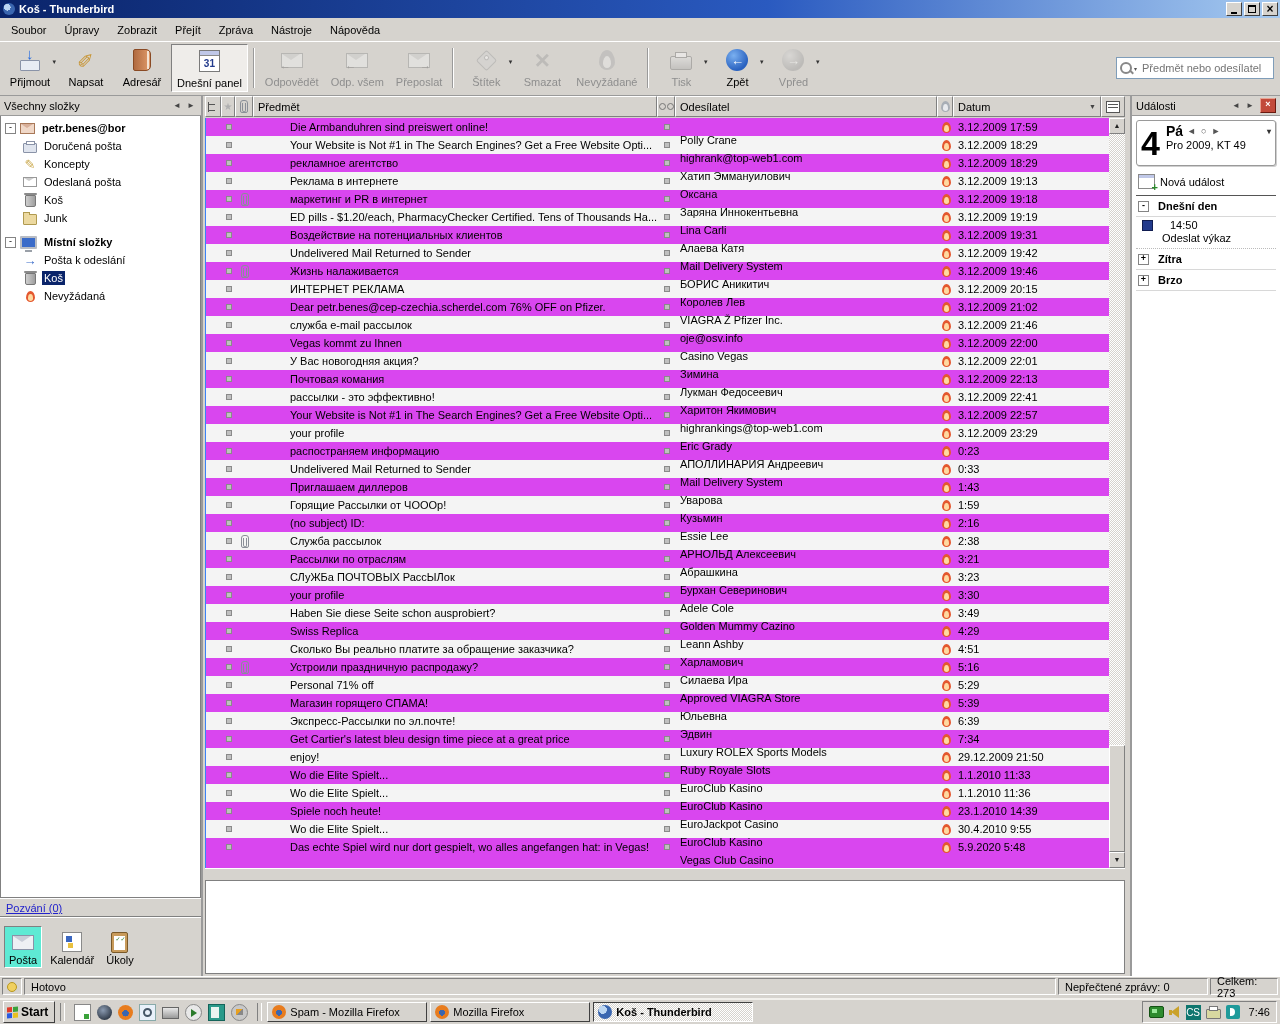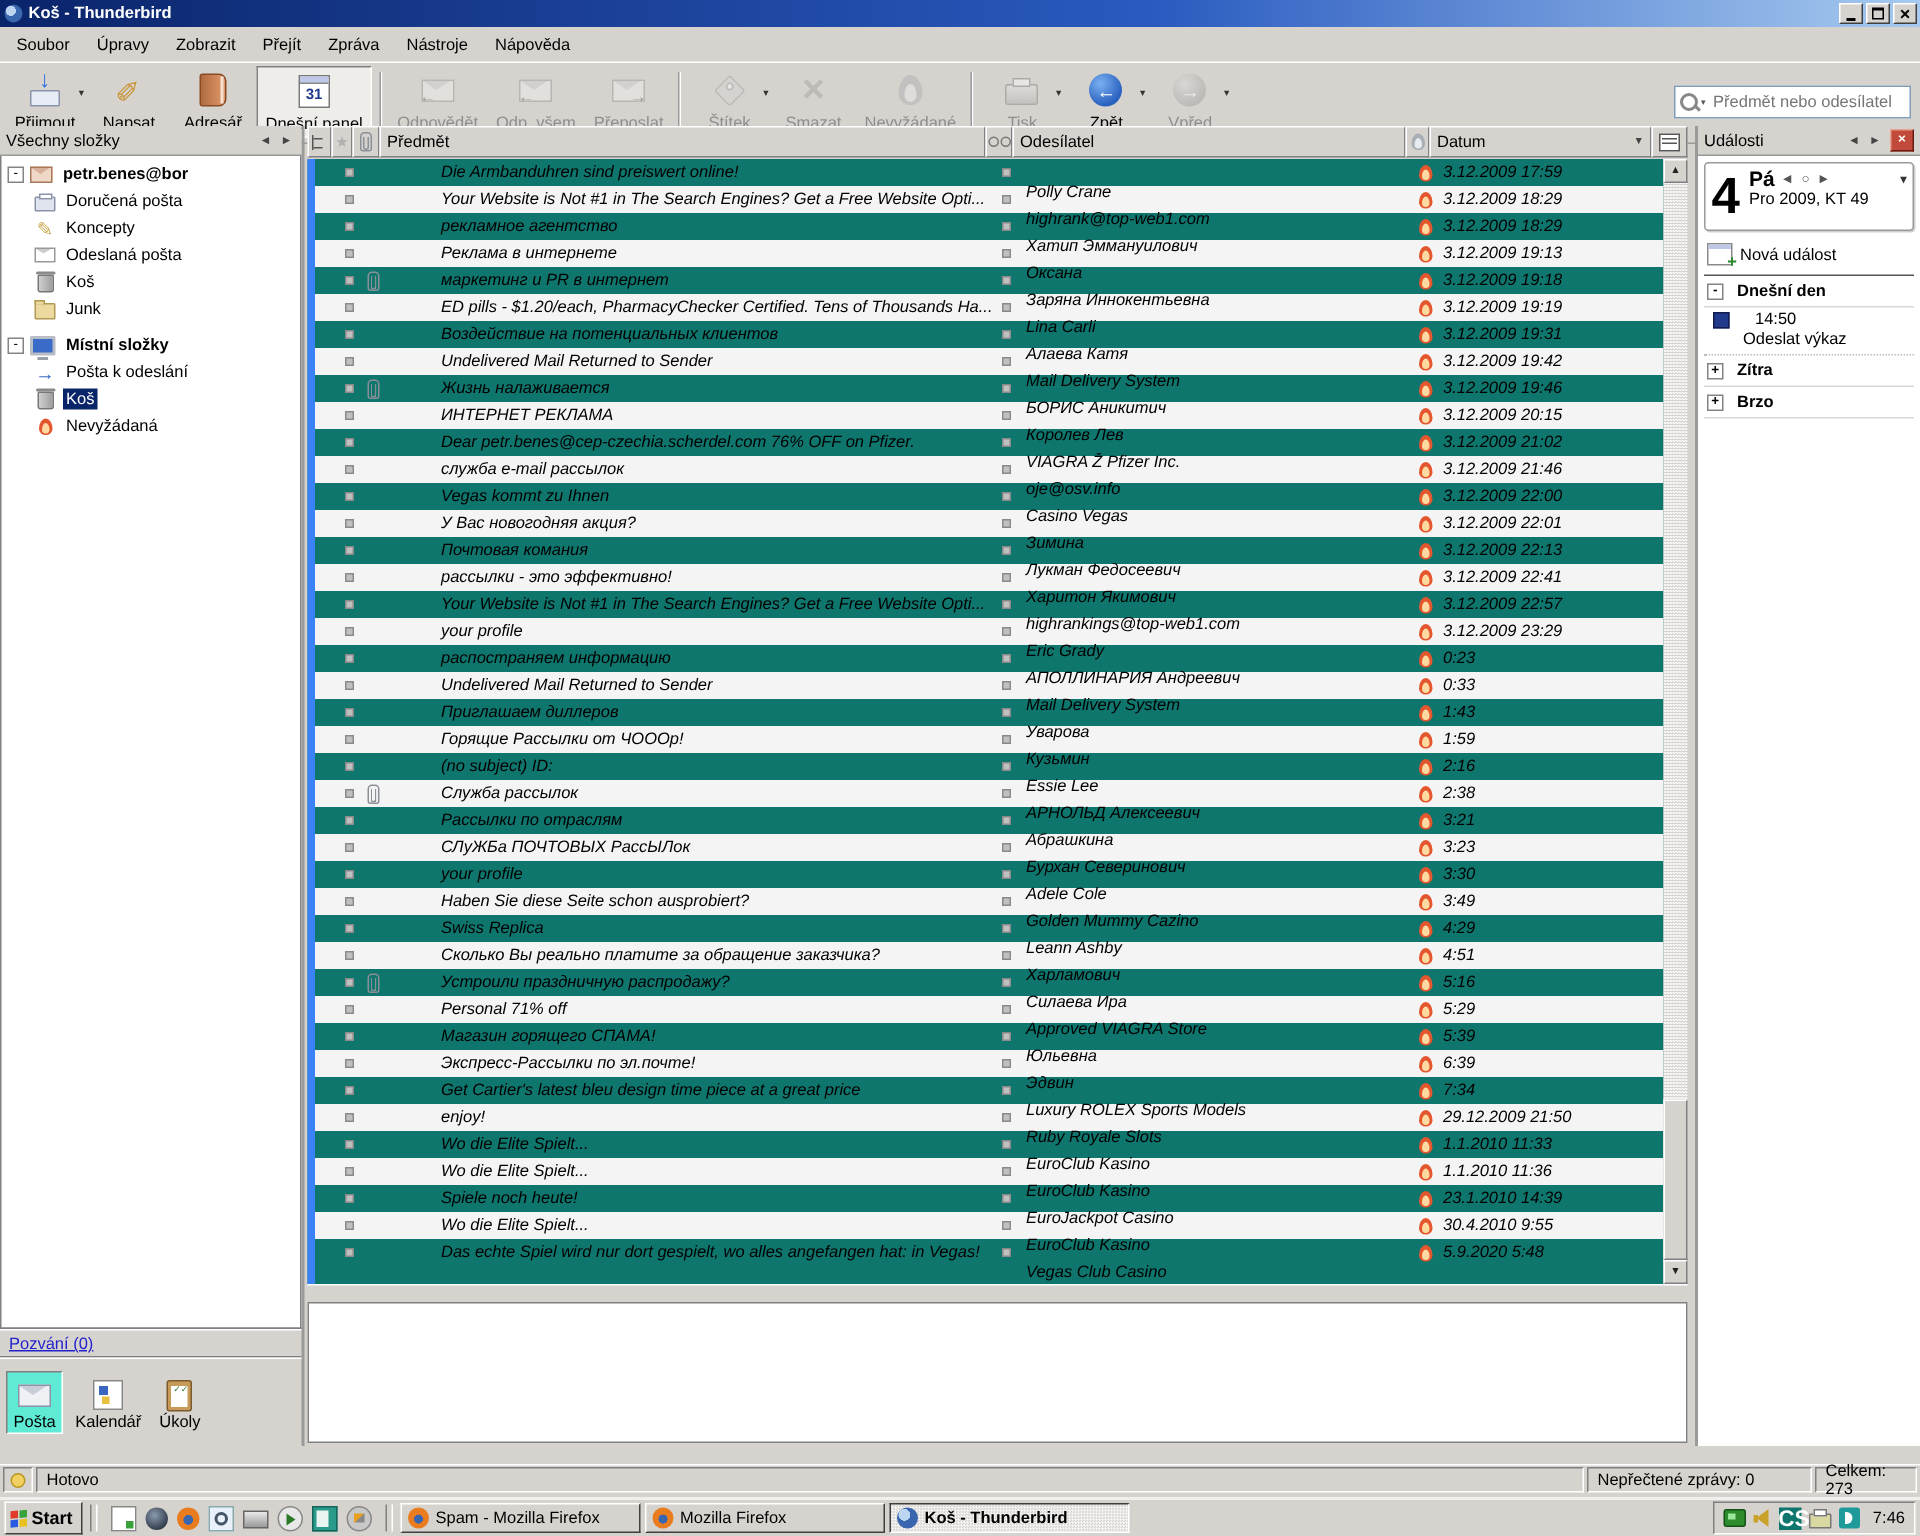--- a/index.html
+++ b/index.html
@@ -58,21 +58,21 @@
   .navball{width:22px;height:22px;border-radius:50%;display:flex;align-items:center;justify-content:center;color:#fff;font-weight:bold;font-size:13px;}
   .i-back{background:radial-gradient(circle at 35% 30%,#7ab0f0 0 25%,#2a62c0 60%,#16folie 0);background:radial-gradient(circle at 35% 30%,#7ab0f0,#2a62c0 70%);}
   .i-forward-nav{background:radial-gradient(circle at 35% 30%,#d8dce2,#9aa0a8 70%);}
   .searchbox{position:absolute;right:6px;top:15px;width:158px;height:22px;background:#fff;border:1px solid #7f9db9;display:flex;align-items:center;padding:0 3px;box-sizing:border-box;}
   .mag{width:8px;height:8px;border:2px solid #888;border-radius:50%;position:relative;flex:none;margin-right:2px;}
   .mag::after{content:"";position:absolute;left:7px;top:7px;width:5px;height:2px;background:#888;transform:rotate(45deg);}
   .mag-drop{font-size:6px;color:#555;margin-right:3px;}
   .searchbox input{border:none;outline:none;flex:1;font-family:"Liberation Sans",sans-serif;font-size:11px;min-width:0;background:transparent;}
 
   
-  .main{position:absolute;left:0;top:84px;width:1280px;height:880px;}
+  .main{position:absolute;left:0;top:96px;width:1280px;height:880px;}
   .pane-header{height:20px;background:#d6d3ce;display:flex;align-items:center;padding:0 4px;border-bottom:1px solid #9a9a9a;box-sizing:border-box;}
   .pane-header .ph-label{flex:1;}
   .ph-arrows{font-size:8px;color:#444;letter-spacing:2px;}
   .ph-close{width:14px;height:13px;background:#c24a3a;border:1px solid;border-color:#e8a090 #6a1a10 #6a1a10 #e8a090;color:#fff;font-weight:bold;font-size:9px;line-height:11px;text-align:center;margin-left:4px;}
 
   
   .sidebar{position:absolute;left:0;top:0;width:203px;height:880px;display:flex;flex-direction:column;border-right:2px solid #9a9a9a;box-sizing:border-box;}
   .tree{flex:1;background:#fff;border:1px solid #808080;border-top:none;overflow:hidden;padding-top:3px;}
   .tree-row{display:flex;align-items:center;height:18px;padding-left:4px;white-space:nowrap;}
   .tree-row.child{padding-left:22px;}
@@ -130,21 +130,21 @@
   .i-star{color:#b0b0b0;font-size:10px;}
   .clip{display:inline-block;width:6px;height:11px;border:1px solid #8a8f98;border-radius:3px 3px 2px 2px;position:relative;flex:none;}
   .clip::before{content:"";position:absolute;left:1px;top:2px;width:2px;height:8px;border:1px solid #8a8f98;border-top:none;border-radius:0 0 2px 2px;}
   .i-glasses{position:relative;width:15px;height:8px;}
   .i-glasses::before,.i-glasses::after{content:"";position:absolute;top:0;width:5px;height:5px;border:1px solid #777;border-radius:50%;}
   .i-glasses::before{left:0;}
   .i-glasses::after{left:8px;}
   .i-picker{width:12px;height:10px;border:1px solid #555;position:relative;background:#fff;}
   .i-picker::before{content:"";position:absolute;left:1px;top:2px;right:1px;border-top:1px solid #555;}
   .i-picker::after{content:"";position:absolute;left:1px;top:5px;right:1px;border-top:1px solid #555;}
-  .rows{position:absolute;left:0;top:22px;width:904px;height:750px;background:#0f766e;border-left:5px solid #3b82f6;box-sizing:border-box;overflow:hidden;font-style:italic;}
+  .rows{position:absolute;left:0;top:22px;width:904px;height:750px;background:#d946ef;border-left:1px solid #3b82f6;box-sizing:border-box;overflow:hidden;}
   .mrow{display:flex;align-items:center;height:18px;}
   .mrow.odd{background:#f4f4f4;}
   .c-thread{width:16px;flex:none;}
   .c-star{width:14px;flex:none;display:flex;justify-content:center;}
   .c-attach{width:18px;flex:none;display:flex;justify-content:center;}
   .c-subject{width:404px;flex:none;box-sizing:border-box;padding-left:36px;overflow:hidden;text-overflow:ellipsis;white-space:nowrap;}
   .c-read{width:18px;flex:none;display:flex;justify-content:center;}
   .c-sender{width:262px;flex:none;overflow:hidden;text-overflow:ellipsis;white-space:nowrap;box-sizing:border-box;padding-left:4px;margin-top:25px;}
   .c-junk{width:16px;flex:none;display:flex;justify-content:center;}
   .c-date{flex:1;box-sizing:border-box;padding-left:4px;white-space:nowrap;overflow:hidden;}
@@ -218,21 +218,21 @@
   .taskwin.active{border-color:#404040 #fff #fff #404040;background:conic-gradient(#fff 25%,#d6d3ce 0 50%,#fff 0 75%,#d6d3ce 0) 0 0/2px 2px;font-weight:bold;}
   .taskwin .wi{width:14px;height:14px;flex:none;}
   .tbird{border-radius:50%;background:radial-gradient(circle at 35% 35%,#bcd6f2 0 30%,#3a66b0 31%);}
   .tray{display:flex;align-items:center;gap:5px;height:20px;border:1px solid;border-color:#808080 #fff #fff #808080;padding:0 6px;margin-left:4px;}
   .tri{display:inline-block;position:relative;}
   .tr-net{width:13px;height:10px;background:#2e8b2e;border:1px solid #145214;border-radius:2px;}
   .tr-net::after{content:"";position:absolute;left:2px;top:2px;width:5px;height:4px;background:#9ae89a;}
   .tr-vol{width:12px;height:12px;}
   .tr-vol::before{content:"";position:absolute;left:0;top:4px;width:3px;height:5px;background:#caa22a;}
   .tr-vol::after{content:"";position:absolute;left:2px;top:0;border-top:6px solid transparent;border-bottom:6px solid transparent;border-right:8px solid #caa22a;}
-  .tr-lang{width:15px;height:15px;background:#0f766e;color:#fff;font-weight:bold;font-size:15px;line-height:15px;text-align:center;}
+  .tr-lang{width:15px;height:15px;background:#0f766e;color:#fff;font-weight:normal;font-size:10px;line-height:15px;text-align:center;}
   .tr-print{width:13px;height:8px;background:#d8d8a0;border:1px solid #777;border-radius:1px;margin-top:4px;}
   .tr-print::before{content:"";position:absolute;top:-4px;left:2px;width:7px;height:3px;background:#fff;border:1px solid #777;}
   .tr-media{width:14px;height:14px;border-radius:2px;background:#1f9a9a;}
   .tr-media::after{content:"";position:absolute;left:4px;top:3px;width:5px;height:8px;background:#fff;border-radius:0 4px 4px 0;}
   .tray-time{margin-left:4px;}
 </style>
 </head>
 <body>
 
 <div id="screen">

